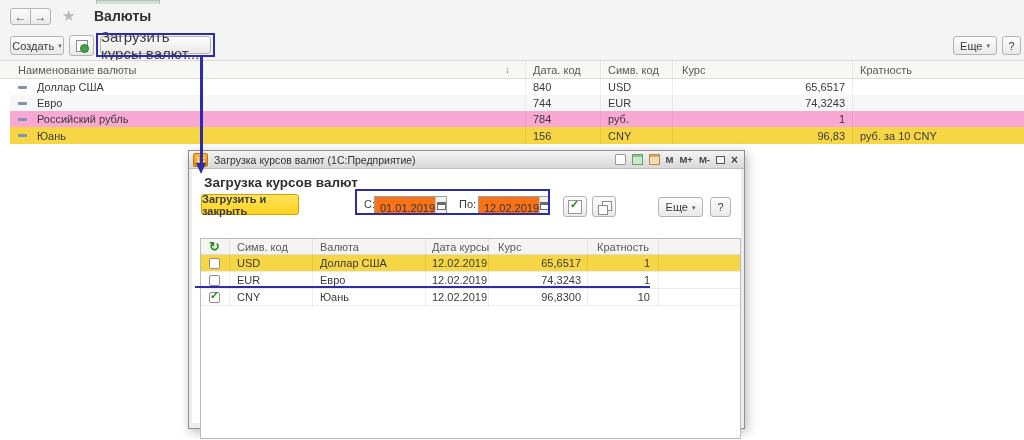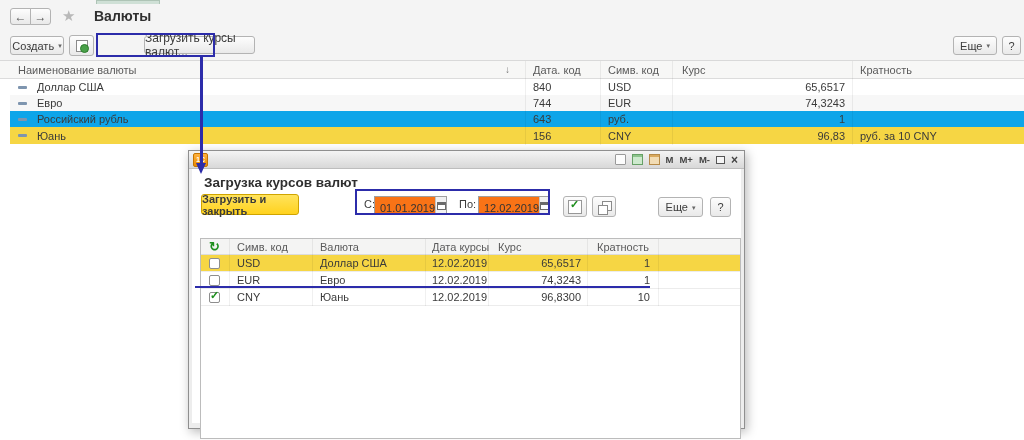--- a/index.html
+++ b/index.html
@@ -84,21 +84,21 @@
 
 <div class="btn" style="left:10px;top:36px;width:54px;height:19px;">
   <span>Создать</span>
   <span class="caret">▾</span>
 </div>
 <div class="btn" style="left:69px;top:35px;width:25px;height:21px;">
   <span class="ic" style="width:12px;height:12px;background:#fff;border:1px solid #8b8b8b;position:relative;">
     <span style="position:absolute;right:-2px;bottom:-2px;width:7px;height:7px;background:#49a049;border-radius:50%;border:1px solid #2e7d2e;"></span>
   </span>
 </div>
-<div class="btn" style="left:100px;top:36px;width:111px;height:18px;font-size:12px;margin-left:44px;">
+<div class="btn" style="left:100px;top:36px;width:111px;height:18px;font-size:15px;">
   <span>Загрузить курсы валют...</span>
 </div>
 <div class="btn" style="left:953px;top:36px;width:44px;height:19px;">
   <span>Еще</span>
   <span class="caret">▾</span>
 </div>
 <div class="btn" style="left:1002px;top:36px;width:19px;height:19px;">
   <span>?</span>
 </div>
 
@@ -126,26 +126,26 @@
 <div class="trow" style="top:95px;background:#f7f7f7;">
   <span class="cell" style="left:8px;">
       <span class="dash"></span>
     </span>
   <span class="cell" style="left:27px;">Евро</span>
   <span class="cell" style="left:523px;">744</span>
   <span class="cell" style="left:598px;">EUR</span>
   <span class="cell rcell" style="left:662px;width:173px;">74,3243</span>
   <span class="cell" style="left:850px;"></span>
 </div>
-<div class="trow" style="top:111px;background:#0ea5e9;">
+<div class="trow" style="top:111px;background:#f9a8d4;">
   <span class="cell" style="left:8px;">
       <span class="dash"></span>
     </span>
   <span class="cell" style="left:27px;">Российский рубль</span>
-  <span class="cell" style="left:523px;">643</span>
+  <span class="cell" style="left:523px;">784</span>
   <span class="cell" style="left:598px;">руб.</span>
   <span class="cell rcell" style="left:662px;width:173px;">1</span>
   <span class="cell" style="left:850px;"></span>
 </div>
 <div class="trow" style="top:127px;height:17px;background:#f6d644;">
   <span class="cell" style="left:8px;">
       <span class="dash"></span>
     </span>
   <span class="cell" style="left:27px;">Юань</span>
   <span class="cell" style="left:523px;">156</span>
@@ -155,20 +155,21 @@
 </div>
 
 <div class="vline" style="left:525px;top:61px;height:84px;"></div>
 <div class="vline" style="left:600px;top:61px;height:84px;"></div>
 <div class="vline" style="left:672px;top:61px;height:84px;"></div>
 <div class="vline" style="left:852px;top:61px;height:84px;"></div>
 
 <div class="dialog">
   <div class="titlebar">
     <span class="logo1c">1С</span>
+    <span>Загрузка курсов валют  (1С:Предприятие)</span>
     <span class="tbicons">
       <span class="ic ic-doc"></span>
       <span class="ic ic-grid-green"></span>
       <span class="ic ic-grid-orange"></span>
       <span class="mbtn">М</span>
       <span class="mbtn">М+</span>
       <span class="mbtn">М-</span>
       <span class="ic ic-restore"></span>
       <span class="mbtn" style="font-size:12px;">×</span>
     </span>

